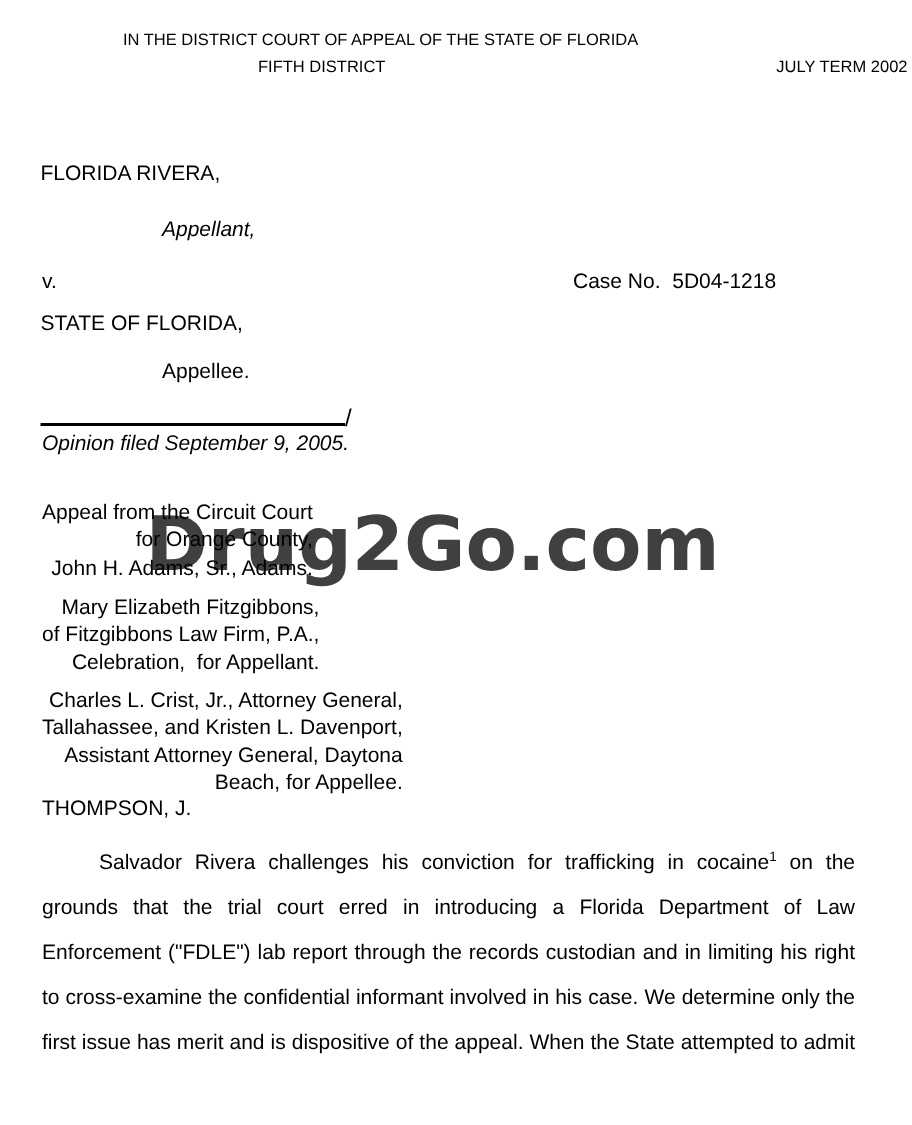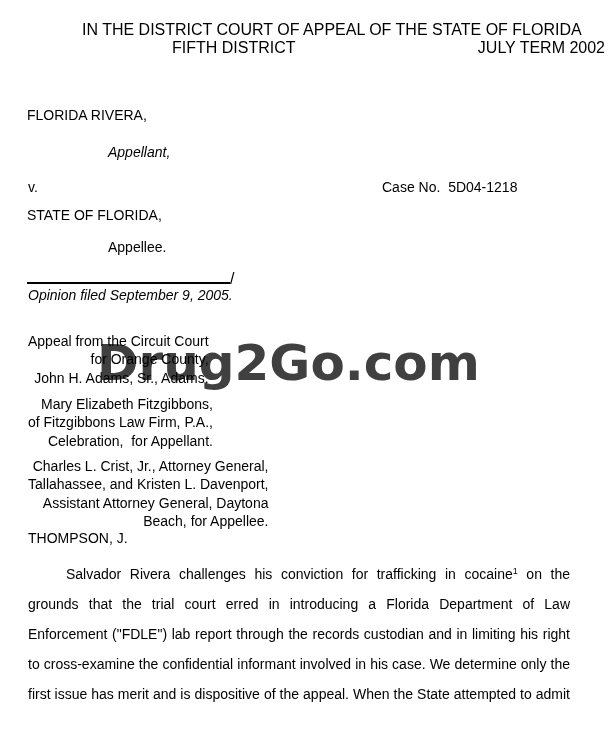--- a/index.html
+++ b/index.html
@@ -10,21 +10,21 @@
     background: #ffffff;
     color: #000000;
     font-family: "Liberation Sans", sans-serif;
     font-size: 14px;
     overflow: hidden;
   }
   .abs { position: absolute; white-space: nowrap; z-index: 2; }
   .pre { white-space: pre; }
   .block { position: absolute; line-height: 18.4px; z-index: 2; text-align: right; }
   .block div { white-space: pre; }
-  .hdr { font-size: 16px; }
+  .hdr { font-size: 11px; }
   .watermark {
     position: absolute;
     left: 97px;
     top: 338px;
     z-index: 1;
     font-family: "DejaVu Sans", sans-serif;
     font-weight: bold;
     font-size: 50px;
     line-height: 50px;
     letter-spacing: 0px;

